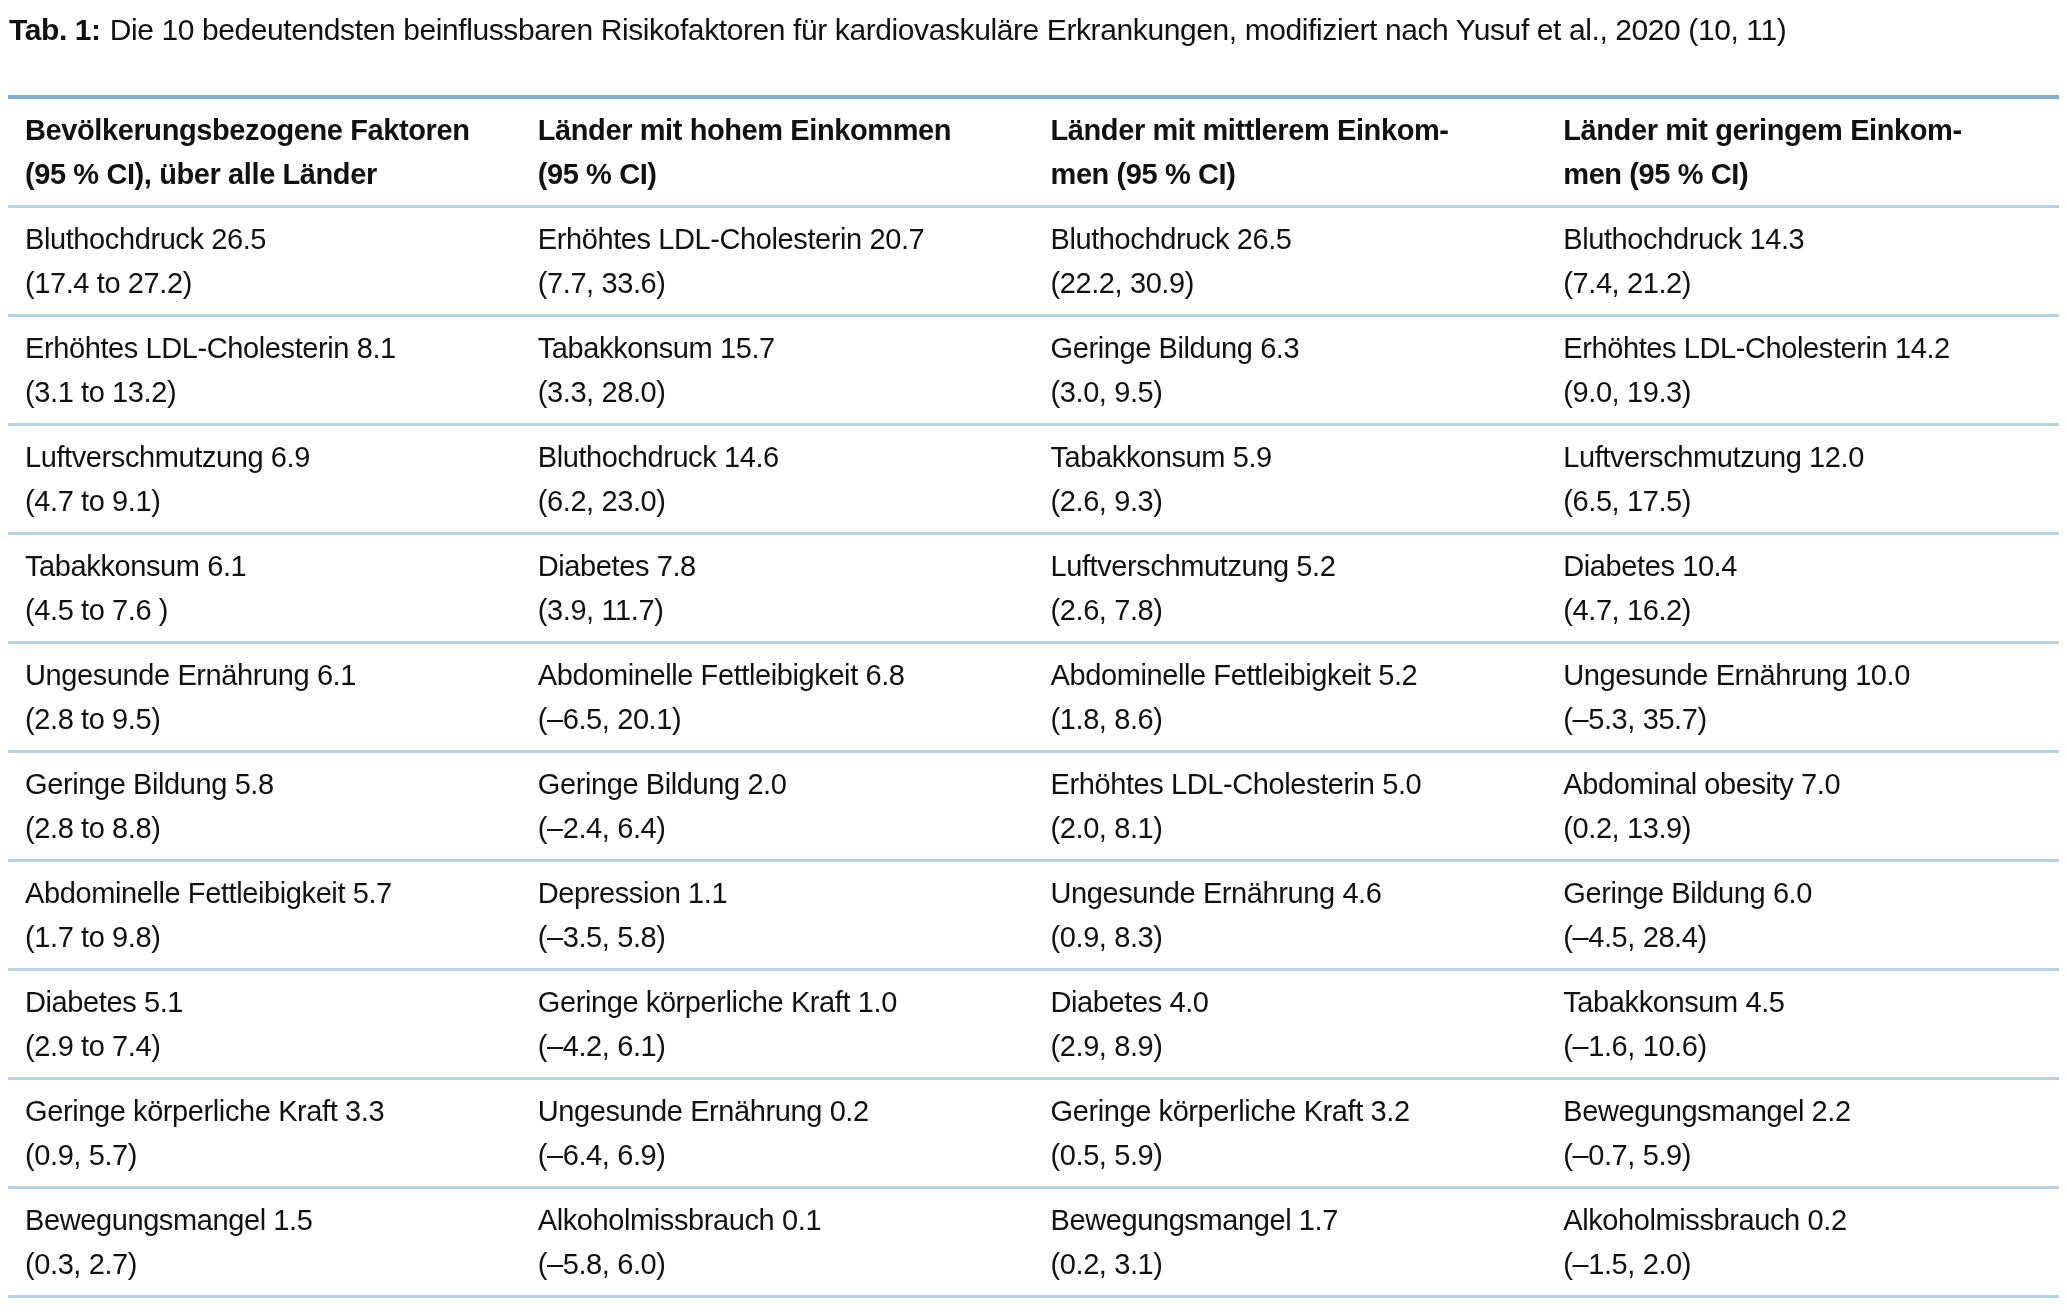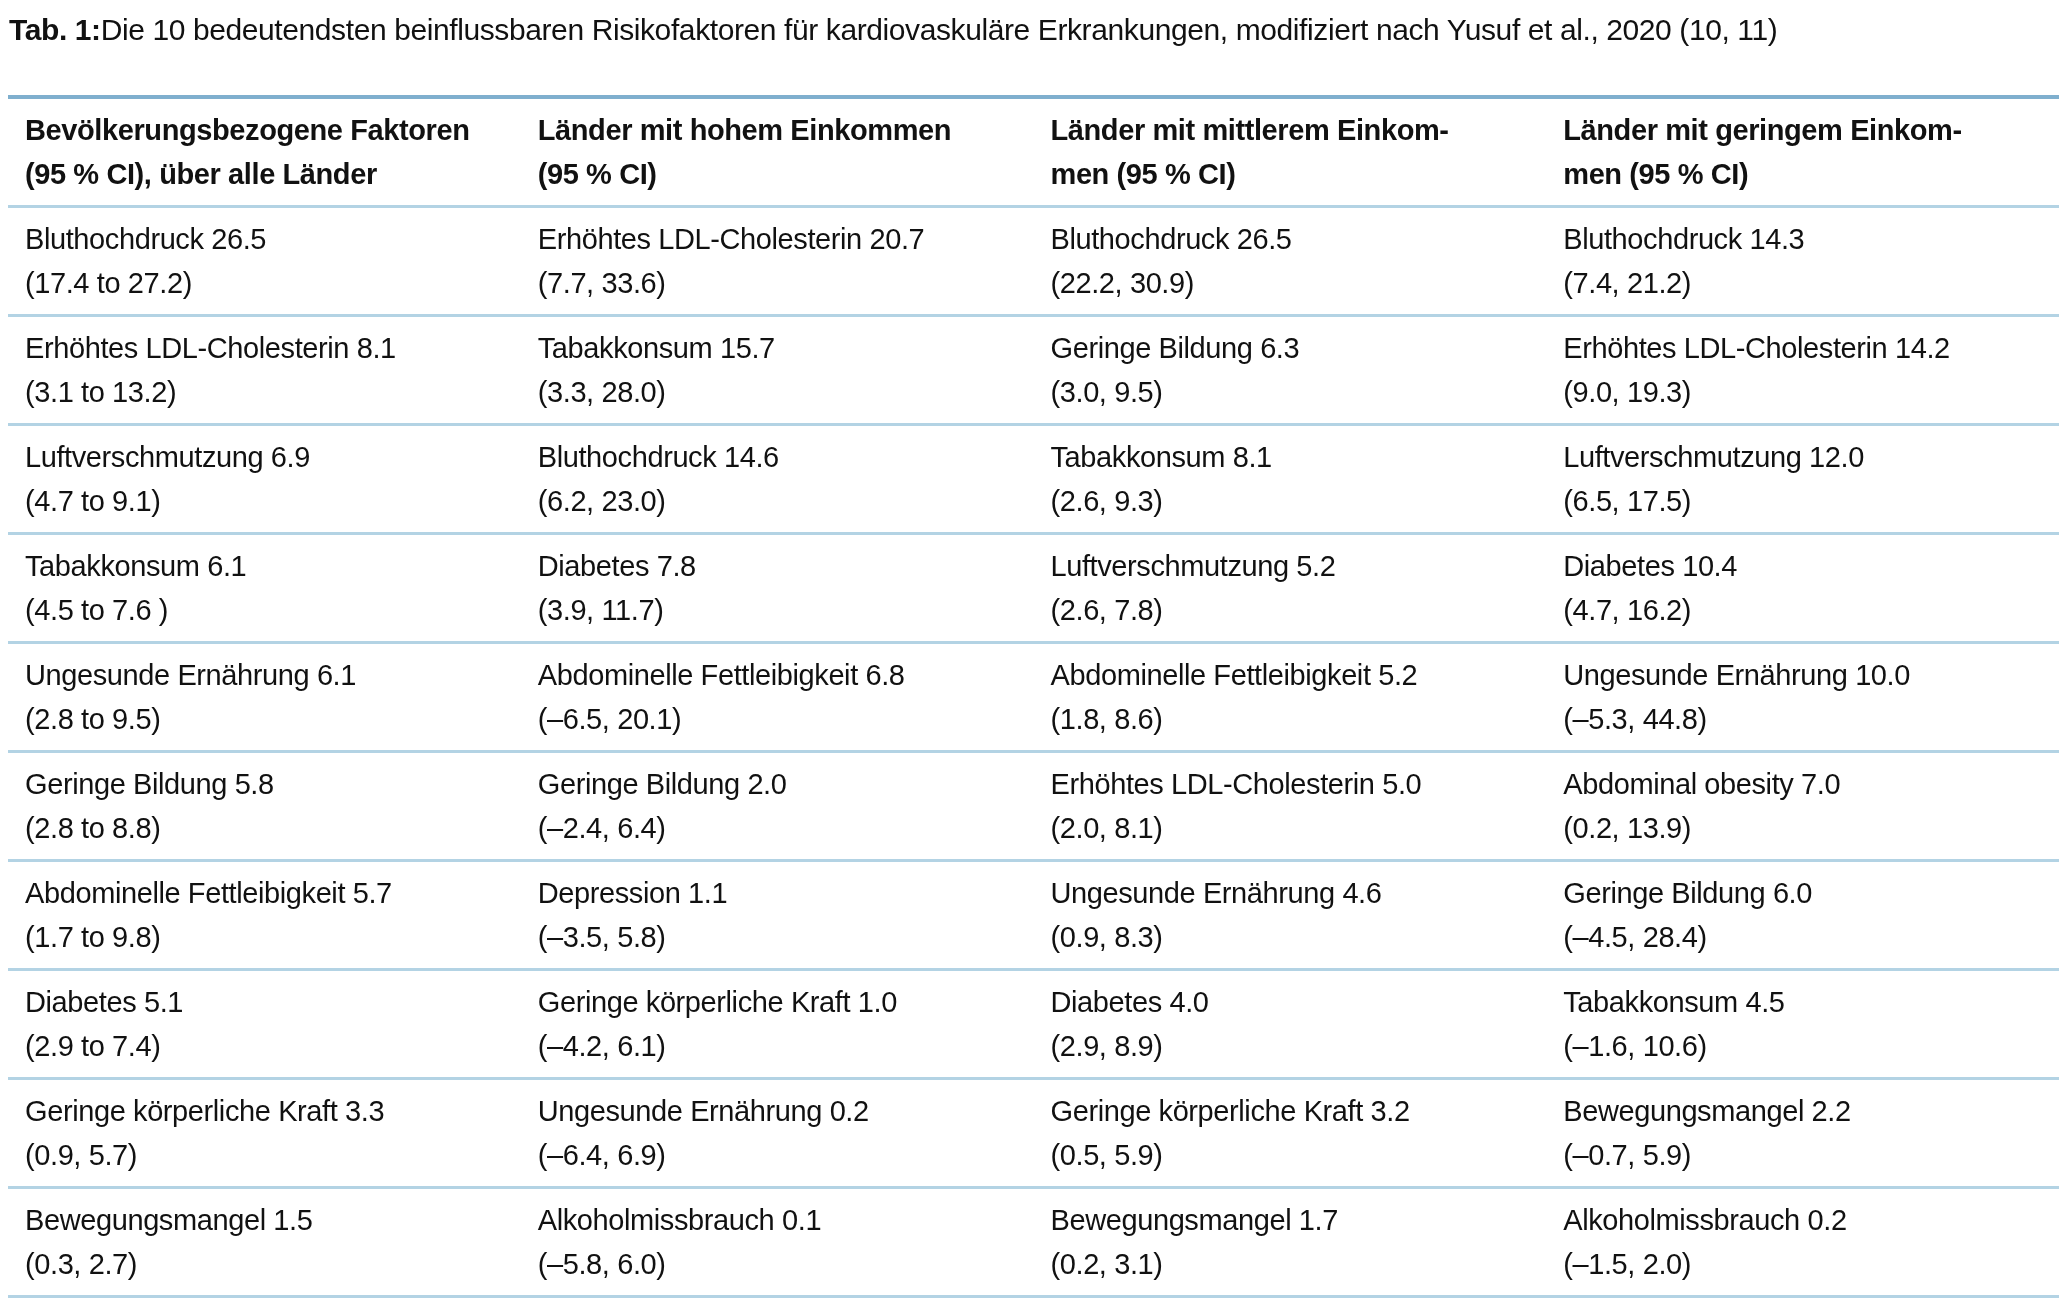--- a/index.html
+++ b/index.html
@@ -16,20 +16,21 @@
   }
   .caption {
     padding: 10px 10px 0 9px;
     font-size: 30px;
     line-height: 40px;
     letter-spacing: -0.4px;
     white-space: nowrap;
   }
   .caption-label {
     font-weight: 700;
+    margin-right: 9px;
   }
   table.risk-table {
     border-collapse: collapse;
     table-layout: fixed;
     width: 2051px;
     margin: 45px 8px 0 8px;
     border-top: 4px solid #7fafce;
   }
   table.risk-table th,
   table.risk-table td {
@@ -118,21 +119,21 @@
         <tr>
           <td>
             <span class="l1">Luftverschmutzung 6.9</span>
             <span class="l2">(4.7 to 9.1)</span>
           </td>
           <td>
             <span class="l1">Bluthochdruck 14.6</span>
             <span class="l2">(6.2, 23.0)</span>
           </td>
           <td>
-            <span class="l1">Tabakkonsum 8.1</span>
+            <span class="l1">Tabakkonsum 5.9</span>
             <span class="l2">(2.6, 9.3)</span>
           </td>
           <td>
             <span class="l1">Luftverschmutzung 12.0</span>
             <span class="l2">(6.5, 17.5)</span>
           </td>
         </tr>
         <tr>
           <td>
             <span class="l1">Tabakkonsum 6.1</span>
@@ -159,21 +160,21 @@
           <td>
             <span class="l1">Abdominelle Fettleibigkeit 6.8</span>
             <span class="l2">(–6.5, 20.1)</span>
           </td>
           <td>
             <span class="l1">Abdominelle Fettleibigkeit 5.2</span>
             <span class="l2">(1.8, 8.6)</span>
           </td>
           <td>
             <span class="l1">Ungesunde Ernährung 10.0</span>
-            <span class="l2">(–5.3, 44.8)</span>
+            <span class="l2">(–5.3, 35.7)</span>
           </td>
         </tr>
         <tr>
           <td>
             <span class="l1">Geringe Bildung 5.8</span>
             <span class="l2">(2.8 to 8.8)</span>
           </td>
           <td>
             <span class="l1">Geringe Bildung 2.0</span>
             <span class="l2">(–2.4, 6.4)</span>

